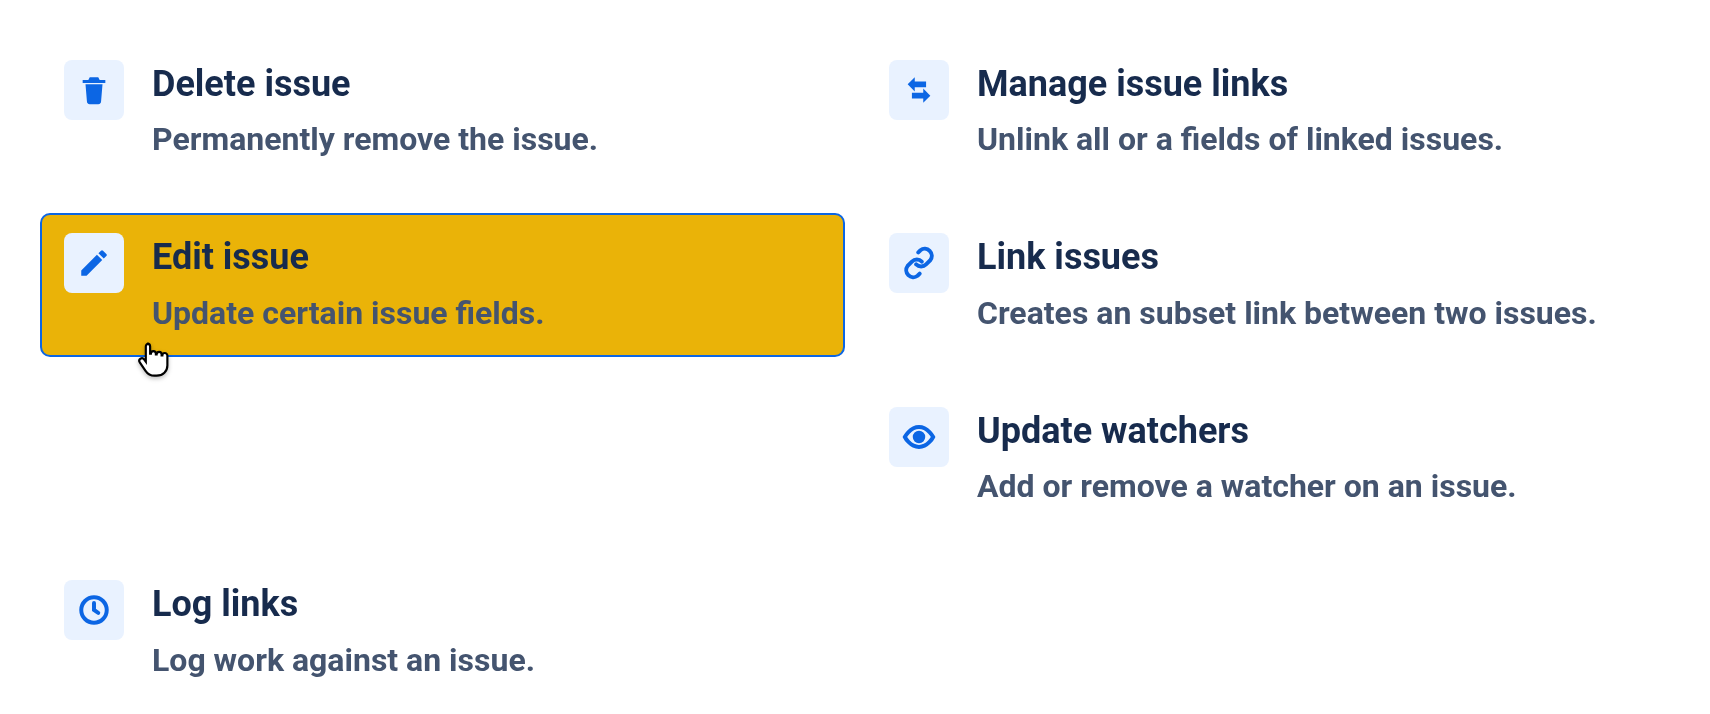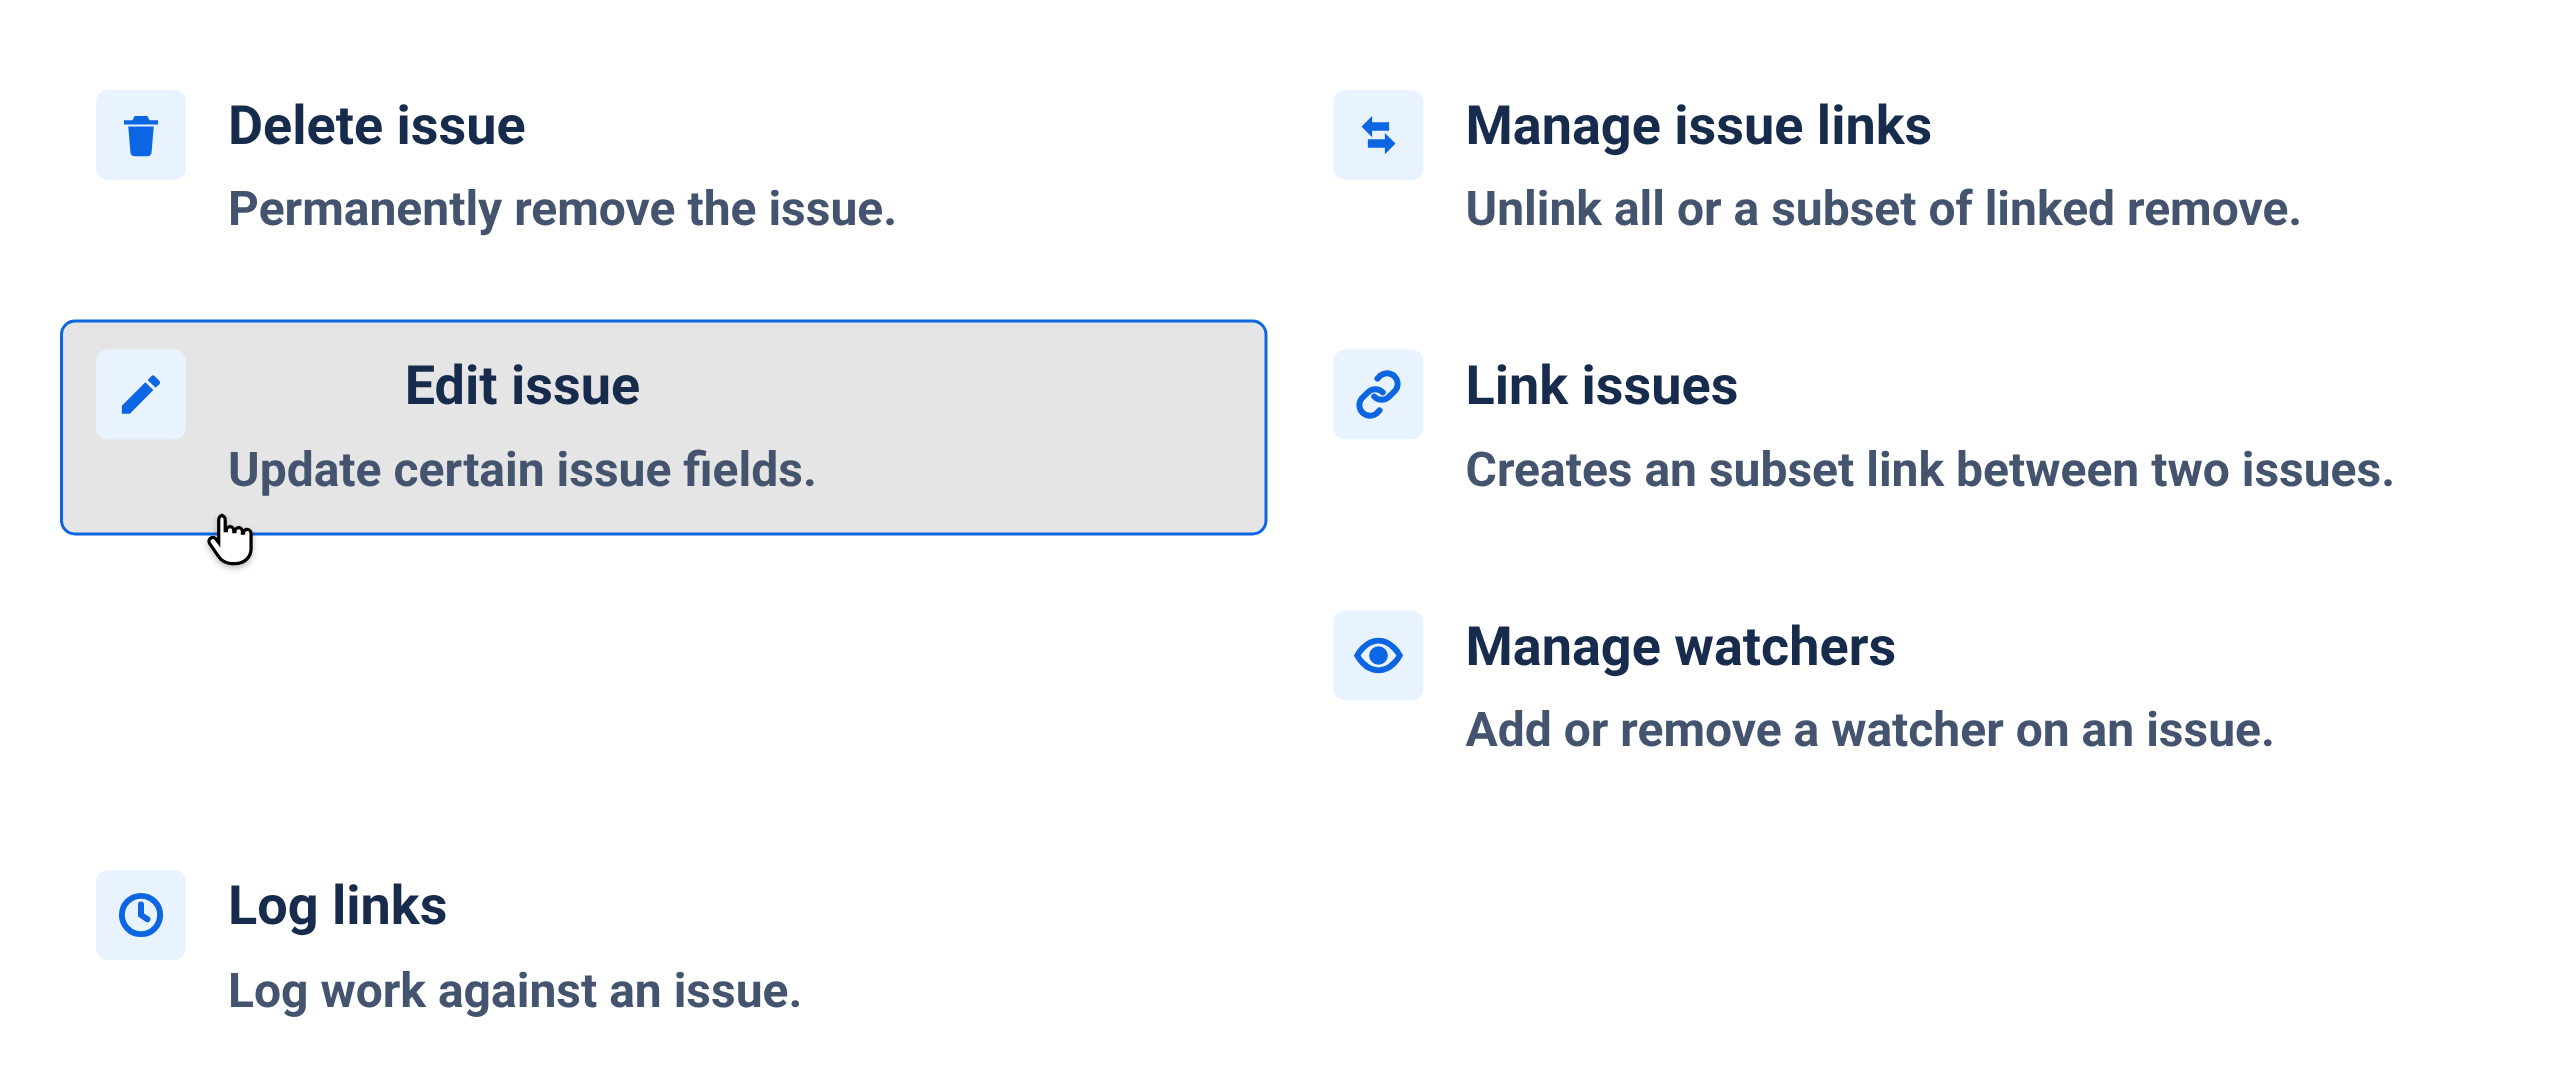--- a/index.html
+++ b/index.html
@@ -23,22 +23,21 @@
     align-items: flex-start;
     gap: 28px;
     padding: 18px 22px;
     border: 2px solid transparent;
     border-radius: 10px;
     position: relative;
     cursor: pointer;
   }
   .card.selected {
     border-color: #0C66E4;
-    background: #e5e5e5;
-    text-align: center;
+    background: #eab308;
   }
   .icon-box {
     width: 60px;
     height: 60px;
     border-radius: 8px;
     background: #E9F2FF;
     display: flex;
     align-items: center;
     justify-content: center;
     flex-shrink: 0;
@@ -88,21 +87,21 @@
 
   <div class="card col2">
     <div class="icon-box">
       <svg viewBox="0 0 24 24" fill="currentColor">
         <path d="M9 3 4 8l5 5V10h8V6H9V3z"></path>
         <path d="M15 21l5-5-5-5v3H7v4h8v3z"></path>
       </svg>
     </div>
     <div class="text-col">
       <div class="title">Manage issue links</div>
-      <div class="desc">Unlink all or a subset of linked remove.</div>
+      <div class="desc">Unlink all or a fields of linked issues.</div>
     </div>
   </div>
 
   <div class="card selected span2">
     <div class="icon-box">
       <svg viewBox="0 0 24 24" fill="currentColor">
           <path d="M3 17.25V21h3.75L17.81 9.94l-3.75-3.75L3 17.25zM20.71 7.04a1 1 0 0 0 0-1.41l-2.34-2.34a1 1 0 0 0-1.41 0l-1.83 1.83 3.75 3.75 1.83-1.83z"></path>
         </svg>
     </div>
     <div class="text-col">
@@ -130,21 +129,21 @@
   </div>
 
   <div class="card col2">
     <div class="icon-box">
       <svg viewBox="0 0 24 24" fill="none" stroke="currentColor" stroke-width="2.8" stroke-linecap="round">
         <path d="M2 12s3.5-7 10-7 10 7 10 7-3.5 7-10 7S2 12 2 12z"></path>
         <circle cx="12" cy="12" r="3" fill="currentColor"></circle>
       </svg>
     </div>
     <div class="text-col">
-      <div class="title">Manage watchers</div>
+      <div class="title">Update watchers</div>
       <div class="desc">Add or remove a watcher on an issue.</div>
     </div>
   </div>
 
   <div class="card">
     <div class="icon-box">
       <svg viewBox="0 0 24 24" fill="none" stroke="currentColor" stroke-width="2.8" stroke-linecap="round">
         <circle cx="12" cy="12" r="9"></circle>
         <path d="M12 7v5l3 2"></path>
       </svg>

